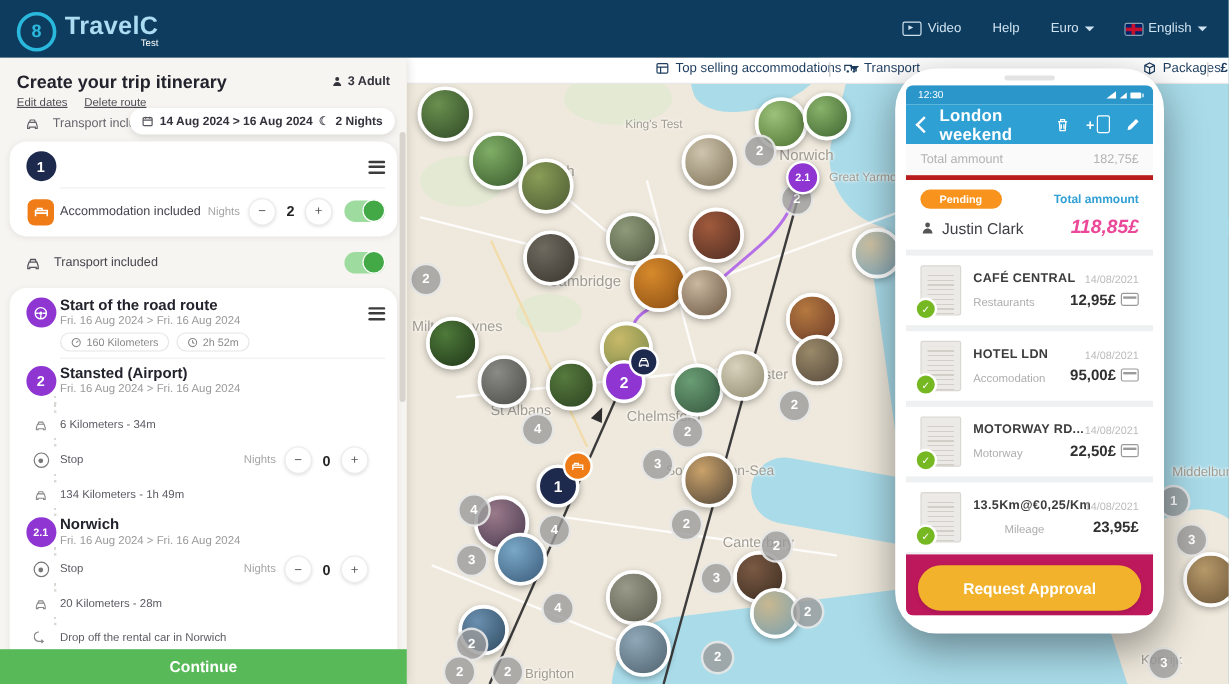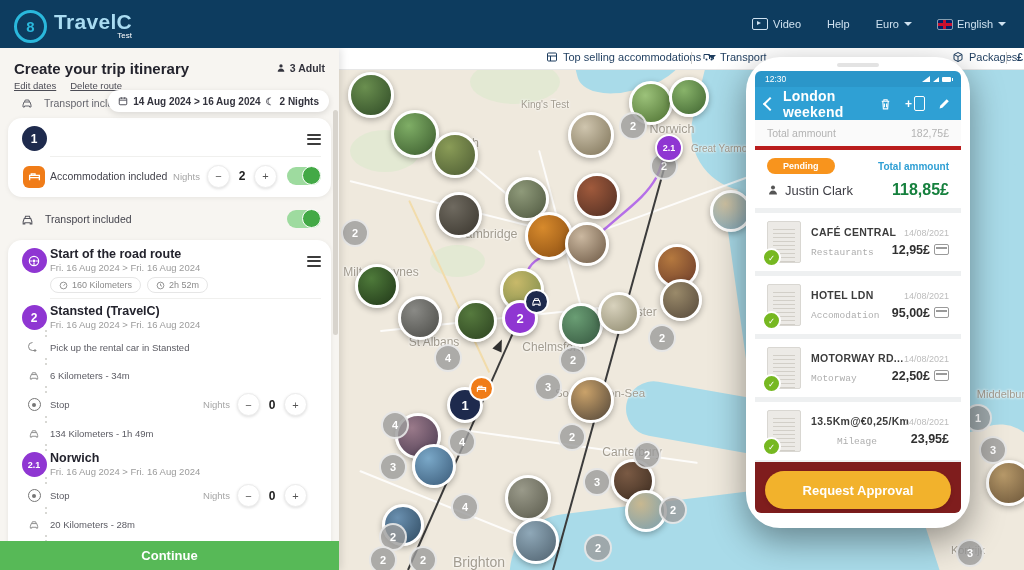--- a/index.html
+++ b/index.html
@@ -119,36 +119,36 @@
   .ptitle{font-size:14px;font-weight:bold;letter-spacing:.2px;}
   .picons{margin-left:auto;display:flex;align-items:center;gap:13px;}
   .total-row{height:26px;background:#fafafa;border-bottom:4px solid #b91c1c;display:flex;align-items:center;
              justify-content:space-between;padding:0 12px;font-size:10.5px;color:#b3b3b3;}
   .report{background:#fff;padding:8px 12px 9px;}
   .rep-top{display:flex;align-items:center;justify-content:space-between;}
   .pending{background:#f8941d;color:#fff;font-size:9px;font-weight:bold;border-radius:10px;padding:3px 16px;}
   .rep-lab{color:#2f9fd4;font-size:10px;font-weight:bold;}
   .rep-bot{display:flex;align-items:center;justify-content:space-between;margin-top:7px;}
   .user{display:flex;align-items:center;gap:6px;font-size:13px;color:#3f3f46;}
-  .rep-val{font-size:16px;font-weight:bold;color:#15803d;}
+  .rep-val{font-size:16px;font-weight:bold;color:#ec4899;font-style:italic;}
   .exp-wrap{background:#eef0f1;flex:1;padding-top:5px;display:flex;flex-direction:column;gap:5px;}
   .exp{background:#fff;display:flex;align-items:center;gap:10px;padding:8px 12px;min-height:42px;}
   .rcpt{width:32px;height:40px;background:#eceae6;border:1px solid #d9d7d2;border-radius:2px;position:relative;flex:none;
         background-image:repeating-linear-gradient(#0000 0 3px,#d2cfc8 3px 4px);background-size:70% 100%;background-position:50% 4px;background-repeat:no-repeat;}
   .chk{position:absolute;left:-6px;bottom:-5px;width:15px;height:15px;border-radius:50%;background:#76b821;
        border:2px solid #fff;color:#fff;font-size:8.5px;display:flex;align-items:center;justify-content:center;}
   .exp-mid{flex:1;min-width:0;}
   .exp-t{font-size:10.5px;font-weight:bold;color:#3c3c3c;letter-spacing:.3px;white-space:nowrap;}
-  .exp-c{font-size:9.5px;color:#aeaeae;margin-top:9px;font-family:Liberation Mono, monospace;}
+  .exp-c{font-size:9.5px;color:#aeaeae;margin-top:9px;}
   .exp-right{text-align:right;flex:none;}
   .exp-d{font-size:9px;color:#bcbcbc;}
   .exp-a{font-size:12.5px;font-weight:bold;color:#303030;margin-top:5px;display:flex;align-items:center;gap:4px;justify-content:flex-end;}
   .cardic{width:13px;height:9px;border:1.2px solid #9a9a9a;border-radius:2px;position:relative;display:inline-block;}
   .cardic::after{content:"";position:absolute;left:1px;right:1px;top:2px;height:1.5px;background:#9a9a9a;}
-  .btn-area{background:#7f1d1d;padding:9px 10px 4px;}
+  .btn-area{background:#be185d;padding:9px 10px 4px;}
   .approve{height:38px;border-radius:20px;background:#f2b22c;color:#fff;font-size:13px;font-weight:bold;
            display:flex;align-items:center;justify-content:center;cursor:pointer;box-shadow:0 2px 4px rgba(0,0,0,.12);}
   svg{display:block;}
 </style>
 </head>
 <body>
 
 <div class="stage">
 
   <div class="map" id="map">
@@ -251,21 +251,21 @@
       <span class="city" style="left: 441px; top: 143px; font-size: 12.5px;">Peterborough</span>
       <span class="city" style="left: 672px; top: 129px; font-size: 12.5px;">Norwich</span>
       <span class="city" style="left: 726px; top: 148px; font-size: 10px;">Great Yarmouth</span>
       <span class="city" style="left: 487px; top: 234px; font-size: 12.5px;">Cambridge</span>
       <span class="city" style="left: 381px; top: 272px; font-size: 12px;">Milton Keynes</span>
       <span class="city" style="left: 434px; top: 342px; font-size: 12px;">St Albans</span>
       <span class="city" style="left: 553px; top: 347px; font-size: 12px;">Chelmsford</span>
       <span class="city" style="left: 628px; top: 312px; font-size: 12px;">Colchester</span>
       <span class="city" style="left: 600px; top: 393px; font-size: 11.5px;">Southend-on-Sea</span>
       <span class="city" style="left: 632px; top: 452px; font-size: 12px;">Canterbury</span>
-      <span class="city" style="left: 479px; top: 562px; font-size: 14px;">Brighton</span>
+      <span class="city" style="left: 458px; top: 562px; font-size: 11px;">Brighton</span>
       <span class="city" style="left: 1004px; top: 394px; font-size: 11px;">Middelburg</span>
       <span class="city" style="left: 968px; top: 550px; font-size: 11px;">Kortrijk</span>
     </div>
 
   <div class="topbar">
     <div class="logo">
       <div class="logo-circle">8</div>
       <div>
         <div class="logo-name">TravelC</div>
         <span class="logo-sub">Test</span>
@@ -431,33 +431,25 @@
               <span></span>
               <span></span>
             </div>
         </div>
         <div class="divline"></div>
         <div class="stop-head" style="margin-top:2px;">
           <div class="ic-col">
               <div class="num purple">2</div>
             </div>
           <div>
-            <div class="st-name">Stansted (TravelC)</div>
+            <div class="st-name">Stansted (Airport)</div>
             <div class="st-dates">Fri. 16 Aug 2024 &gt; Fri. 16 Aug 2024</div>
           </div>
         </div>
         <div class="dots"></div>
-        <div class="sub-row">
-          <span class="sub-ic">
-            <svg width="12" height="12" viewBox="0 0 24 24">
-                <path d="M9 4a8 8 0 0 0 0 16h7M13 17l3 3 -3 3" stroke="#888" stroke-width="2" fill="none" transform="translate(0,-3)"></path>
-              </svg>
-            </span>
-          <span>Pick up the rental car in Stansted</span>
-        </div>
         <div class="dots"></div>
         <div class="sub-row">
           <span class="sub-ic">
             <svg width="12" height="11" viewBox="0 0 24 24">
                 <path d="M4 16l2-6h12l2 6v4h-3v-2H7v2H4zM7 10l1.5-4h7L17 10" stroke="#888" stroke-width="2" fill="none"></path>
               </svg>
             </span>
           <span>6 Kilometers - 34m</span>
         </div>
         <div class="dots"></div>

